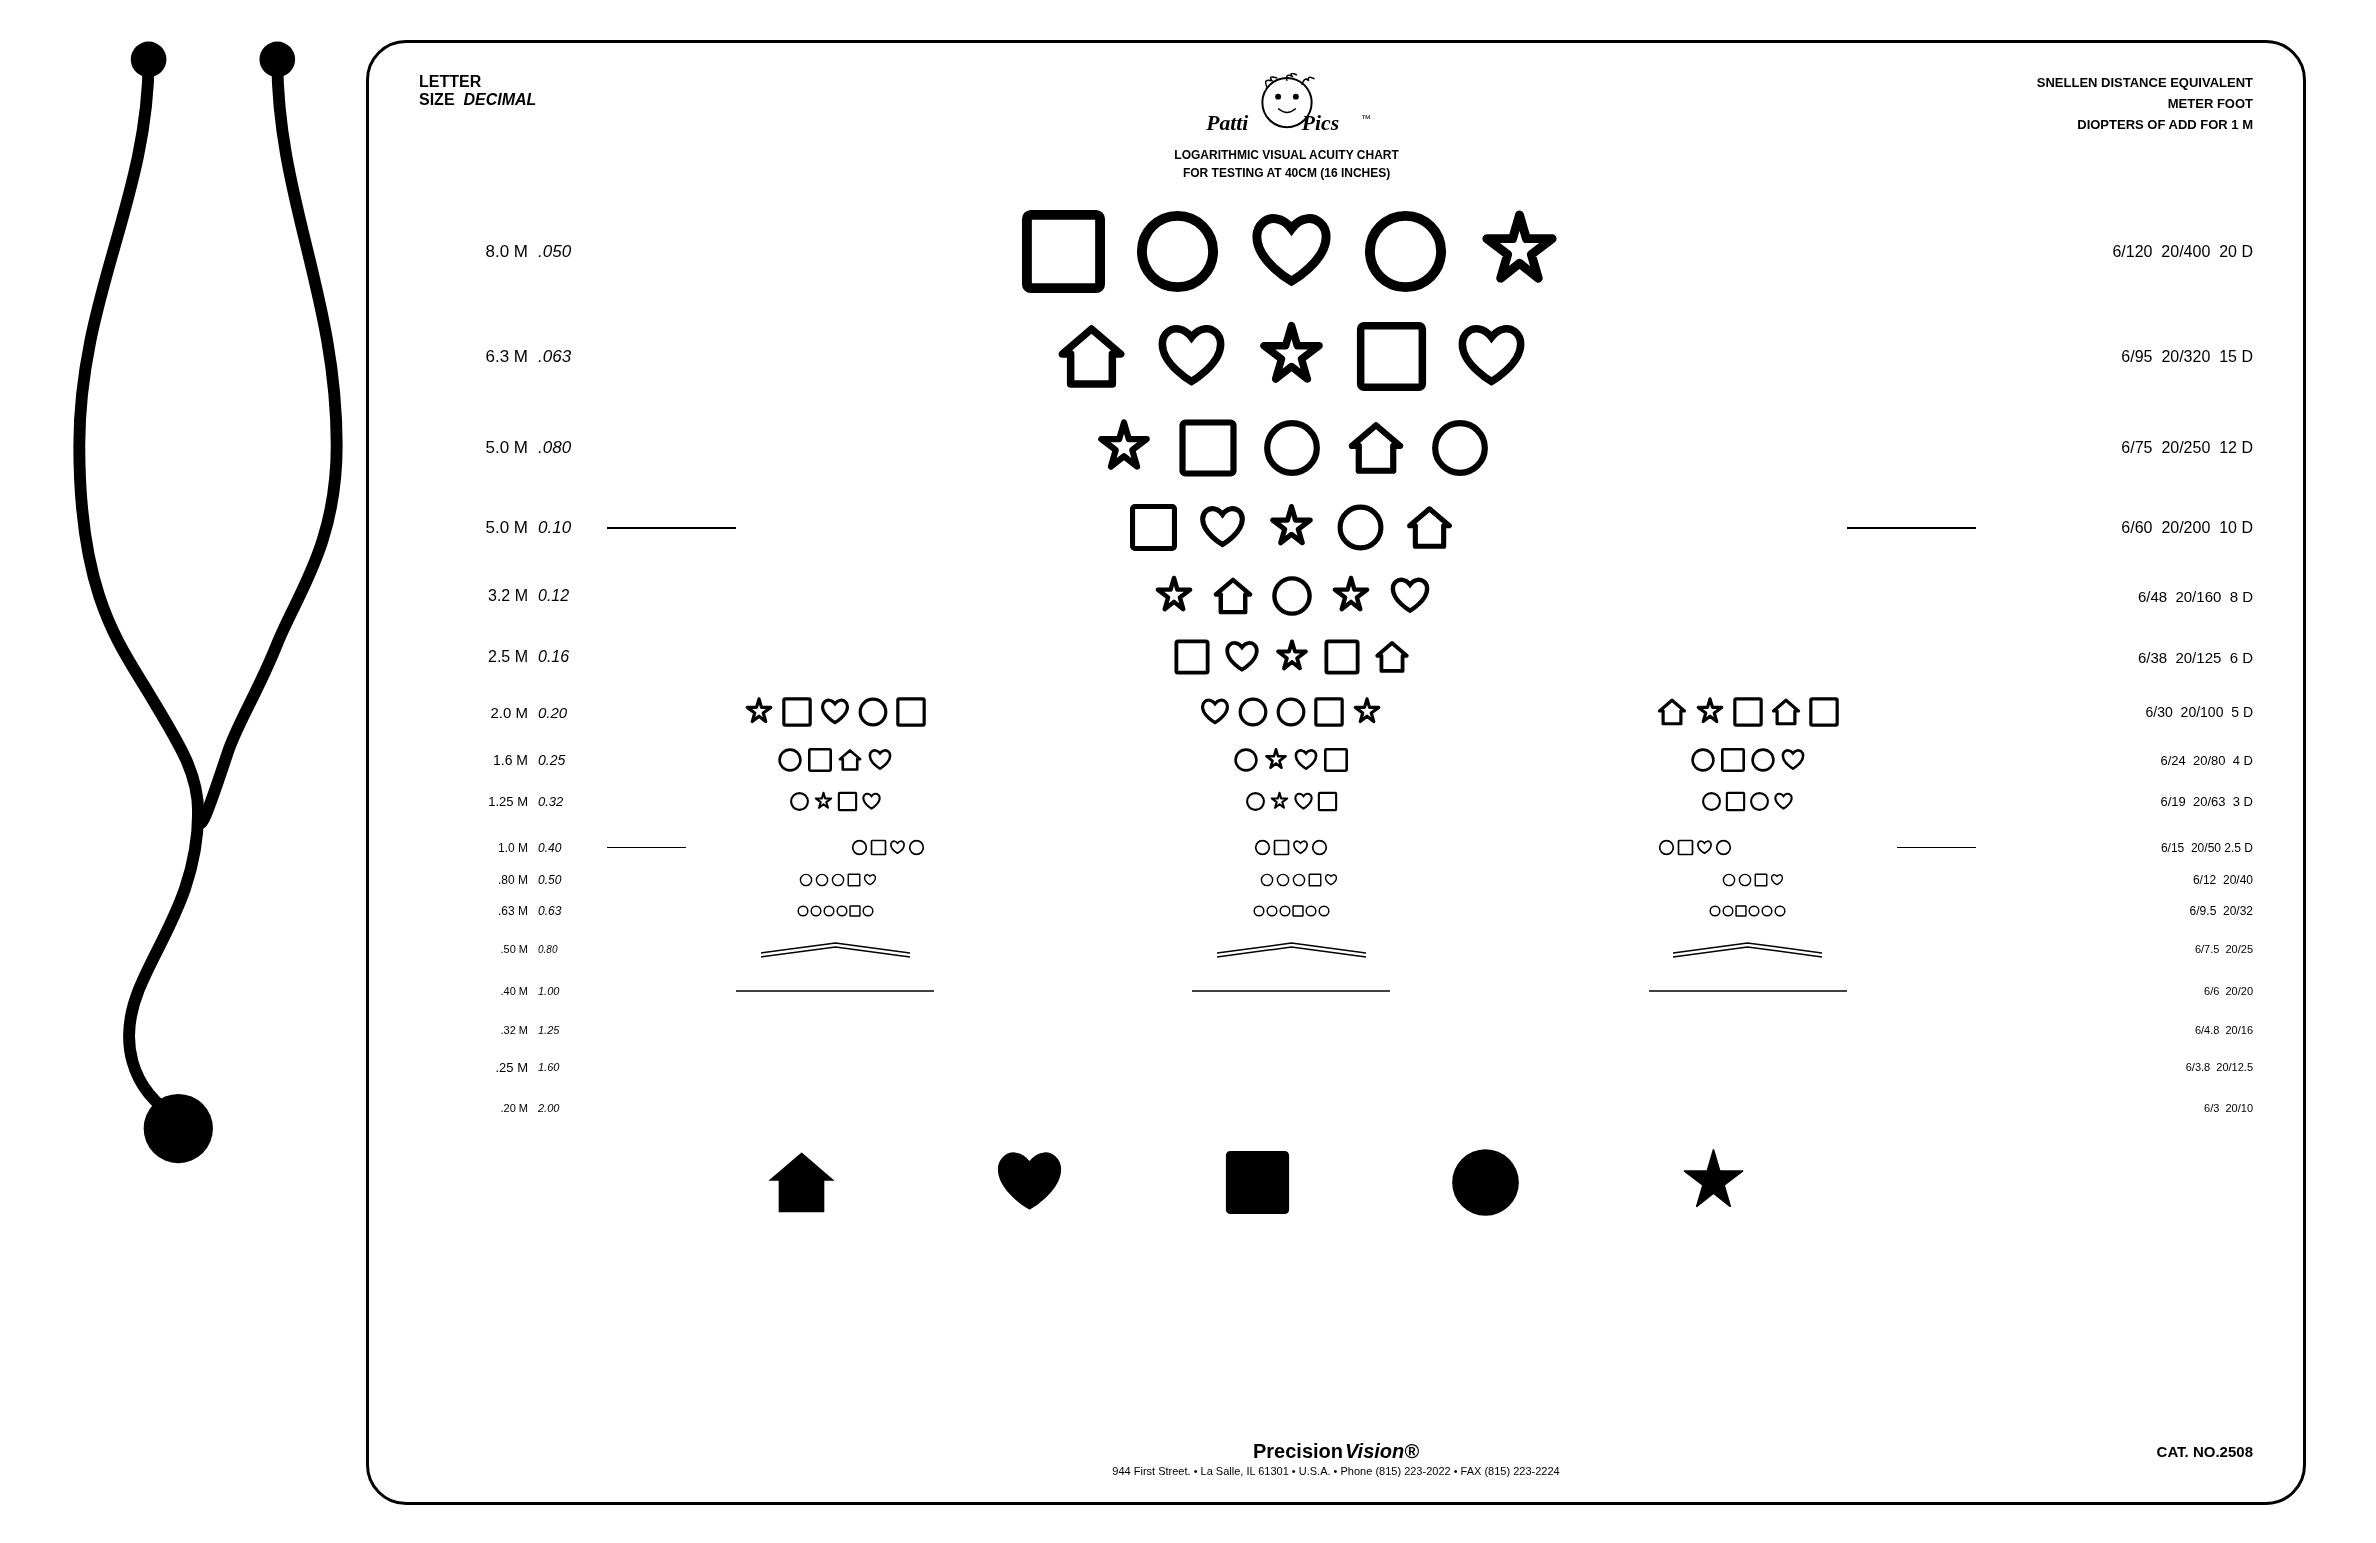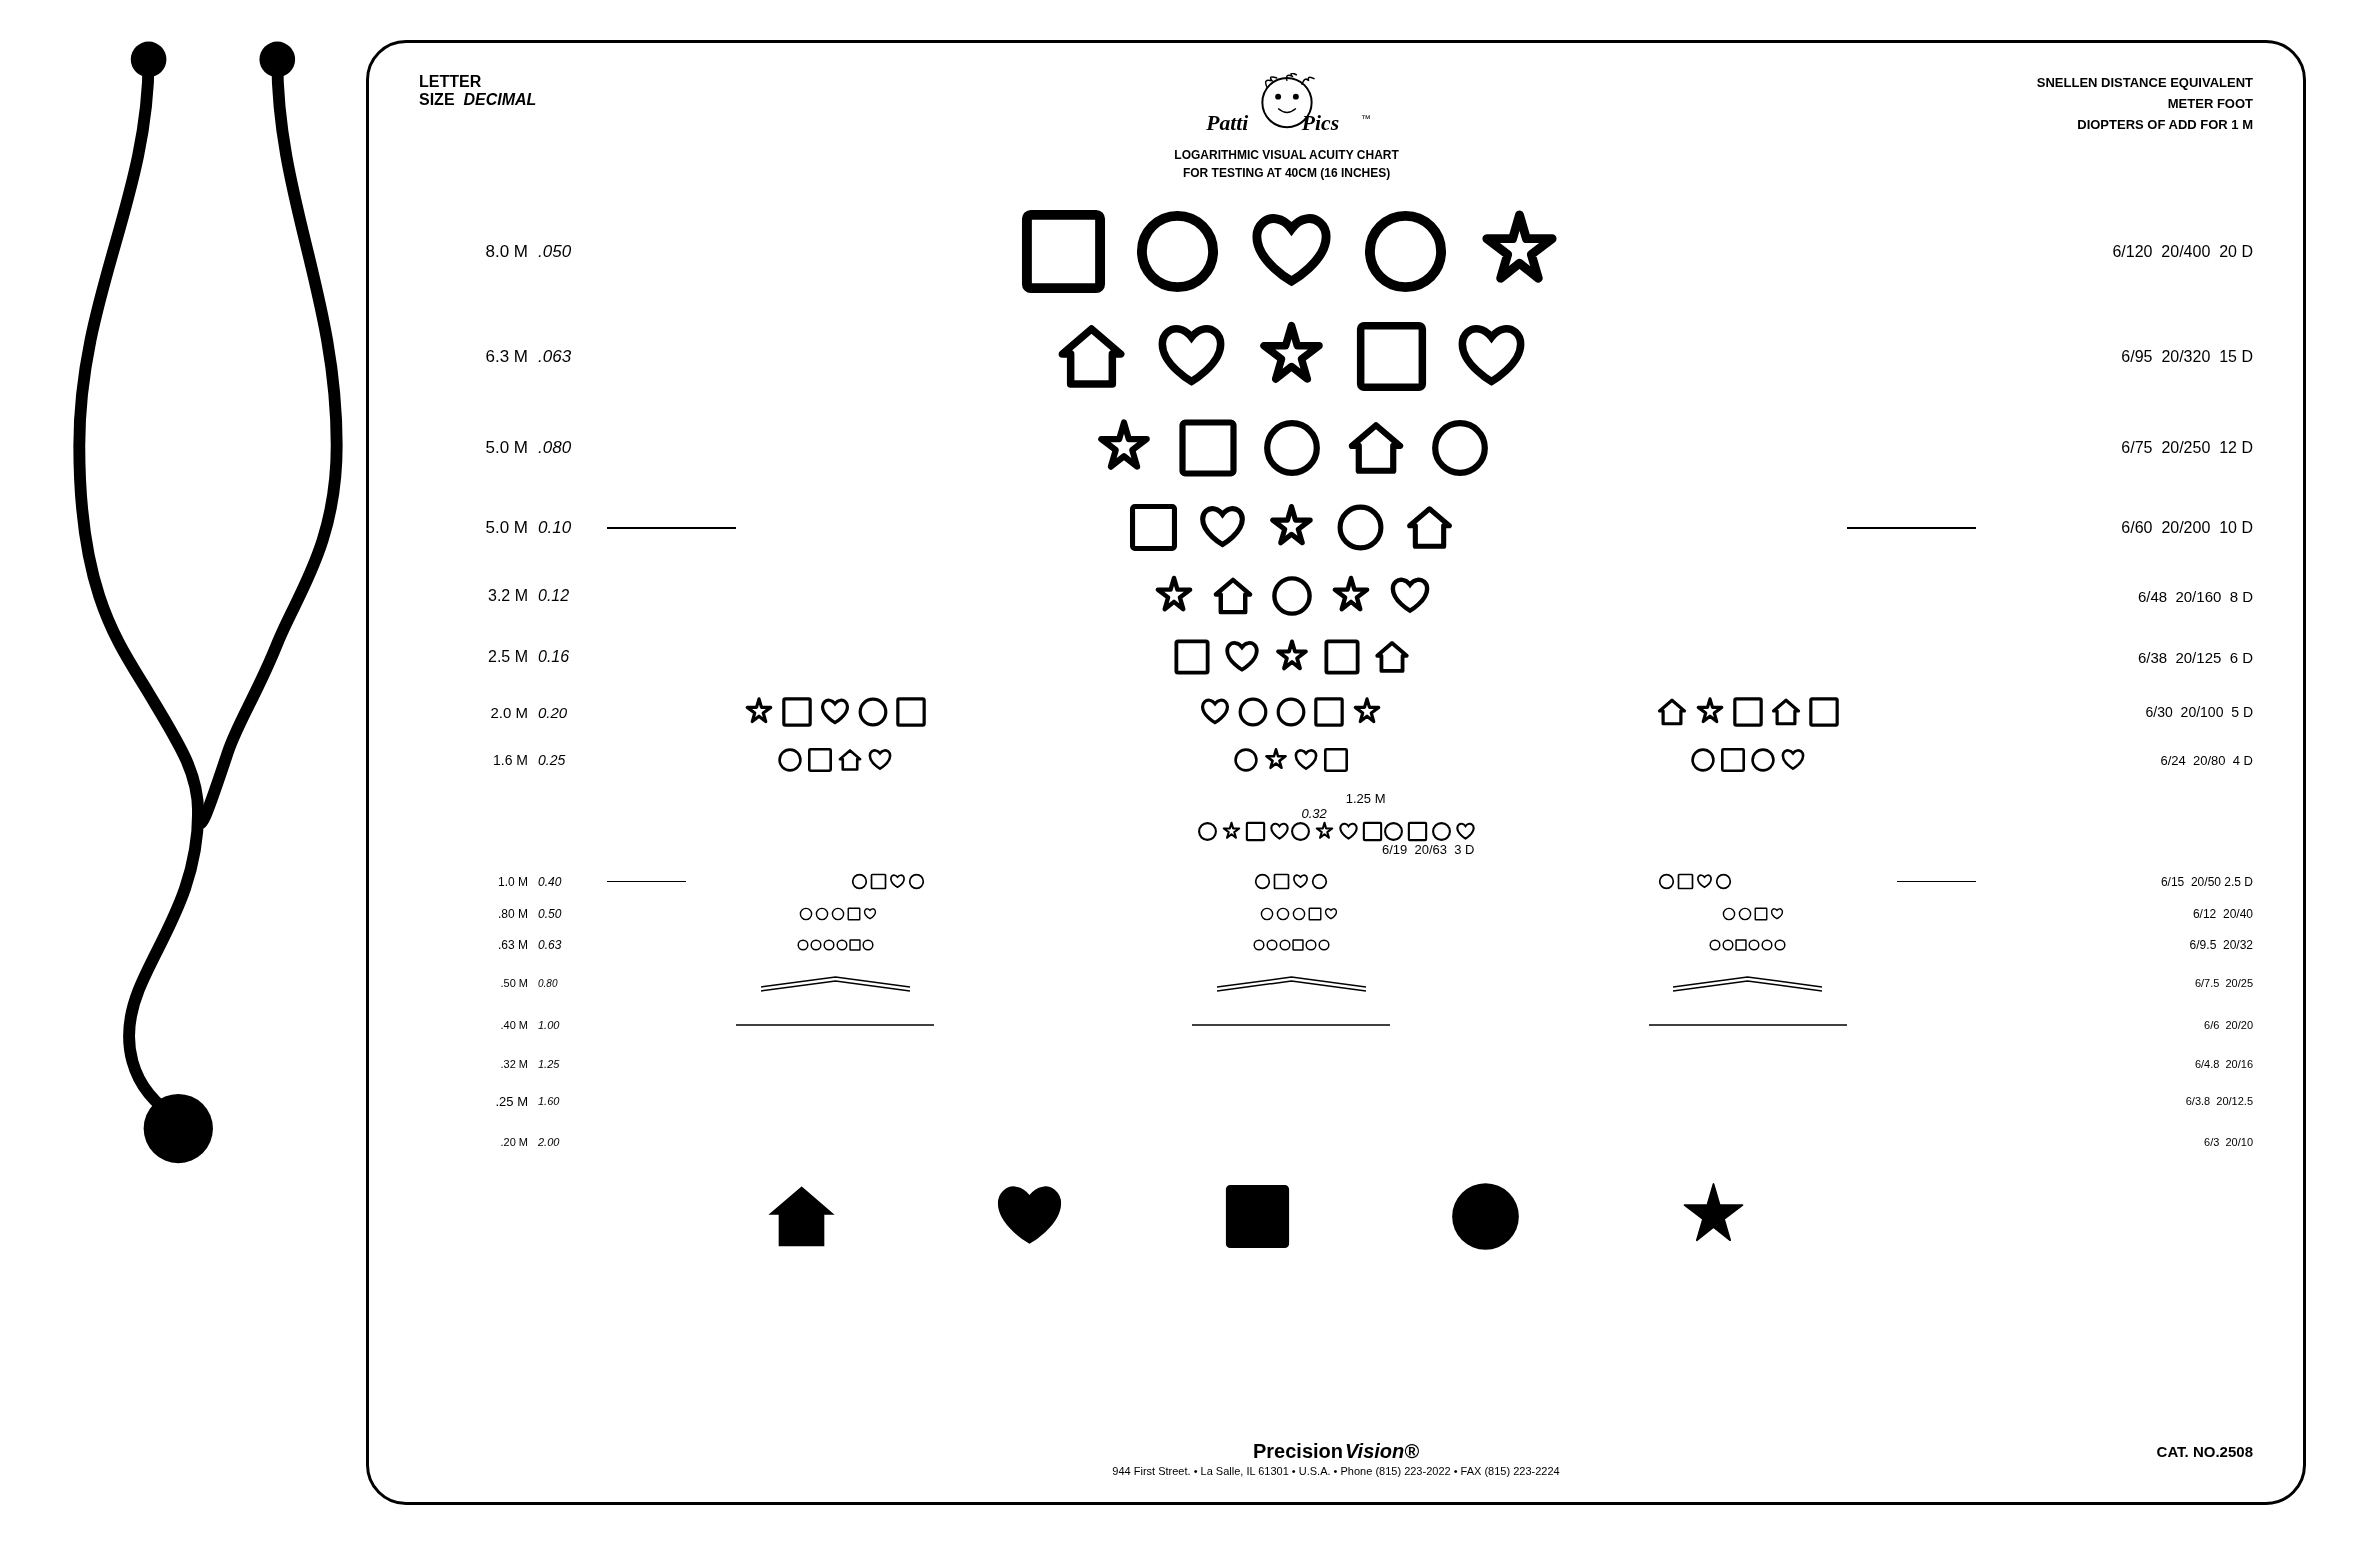--- a/index.html
+++ b/index.html
@@ -416,21 +416,21 @@
               <circle cx="45" cy="45" r="36" fill="none" stroke="#000" stroke-width="9"></circle>
             </svg>
           <svg width="26" height="26" viewBox="0 0 90 90">
               <path d="M45,75 C45,75 10,55 10,30 C10,18 20,10 30,12 C36,13 42,18 45,22 C48,18 54,13 60,12 C70,10 80,18 80,30 C80,55 45,75 45,75Z" fill="none" stroke="#000" stroke-width="9"></path>
             </svg>
         </div>
       </div>
       <div class="row-label-right" style="font-size:13px;white-space:nowrap;">6/24&nbsp;&nbsp;20/80&nbsp;&nbsp;4 D</div>
     </div>
 
-    <div class="chart-row" style="margin-bottom:1px;flex-direction:column;">
+    <div class="chart-row" style="margin-bottom:12px;">
       <div class="row-label-left" style="font-size:13px;">1.25 M</div>
       <div class="row-decimal" style="font-style:italic;font-size:13px;">0.32</div>
       <div style="flex:1; display:flex; justify-content:space-around; align-items:center;">
         <div style="display:flex;gap:3px;">
           <svg width="21" height="21" viewBox="0 0 90 90">
               <circle cx="45" cy="45" r="36" fill="none" stroke="#000" stroke-width="9"></circle>
             </svg>
           <svg width="21" height="21" viewBox="0 0 90 90">
               <path d="M45,8 L52,32 L78,32 L57,48 L64,72 L45,57 L26,72 L33,48 L12,32 L38,32 Z" fill="none" stroke="#000" stroke-width="9" stroke-linejoin="round"></path>
             </svg>

